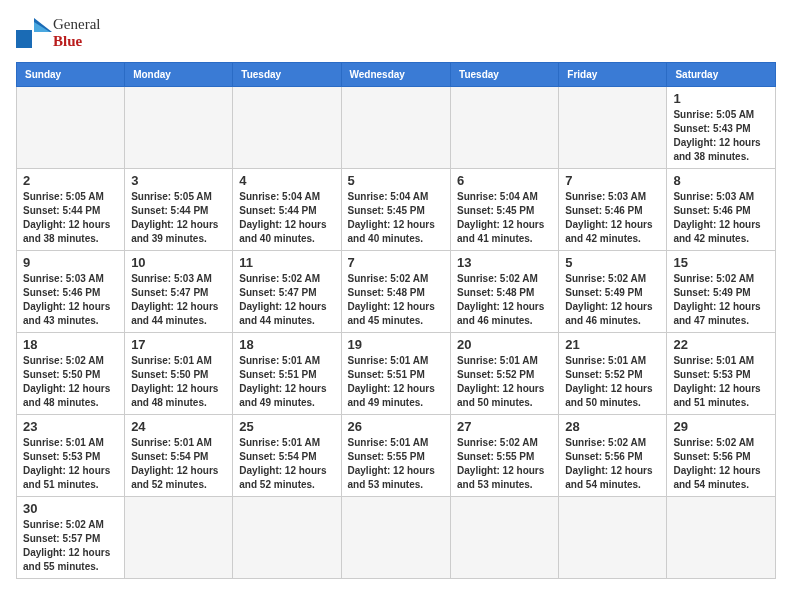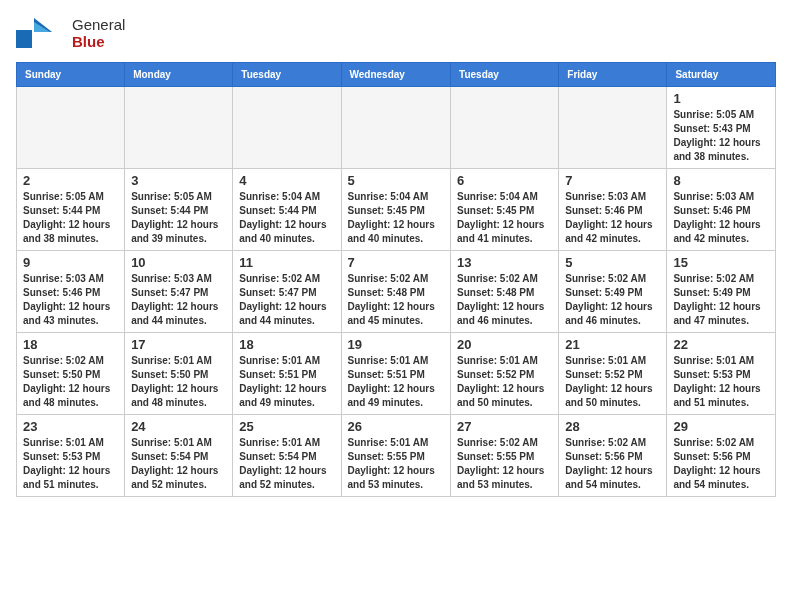--- a/index.html
+++ b/index.html
@@ -12,21 +12,22 @@
     }
     .header {
       display: flex;
       justify-content: space-between;
       align-items: flex-start;
       margin-bottom: 12px;
     }
     .logo {
       display: flex;
       align-items: center;
-      gap: 20px;
+      gap: 1px;
+      font-family: Liberation Serif, serif;
     }
     .logo-icon {
       width: 36px;
       height: 30px;
     }
     .title-block {
       text-align: right;
     }
     .month-year {
       font-size: 32px;
@@ -296,14 +297,28 @@
 Sunset: 5:56 PM
 Daylight: 12 hours and 54 minutes.</div>
         </td>
         <td>
           <span class="day-number">29</span>
           <div class="day-info" style="white-space: pre-line;">Sunrise: 5:02 AM
 Sunset: 5:56 PM
 Daylight: 12 hours and 54 minutes.</div>
         </td>
       </tr>
+      <tr>
+        <td>
+          <span class="day-number">30</span>
+          <div class="day-info" style="white-space: pre-line;">Sunrise: 5:02 AM
+Sunset: 5:57 PM
+Daylight: 12 hours and 55 minutes.</div>
+        </td>
+        <td class="empty"></td>
+        <td class="empty"></td>
+        <td class="empty"></td>
+        <td class="empty"></td>
+        <td class="empty"></td>
+        <td class="empty"></td>
+      </tr>
     </tbody>
 </table>
 
 </body></html>

